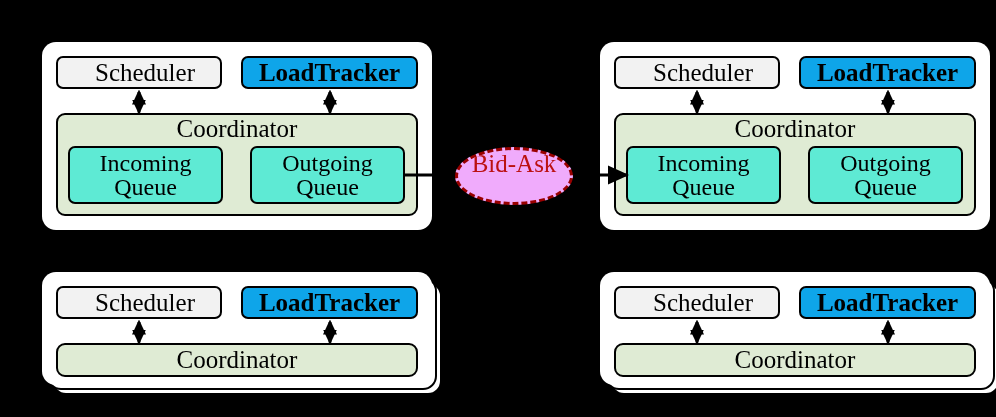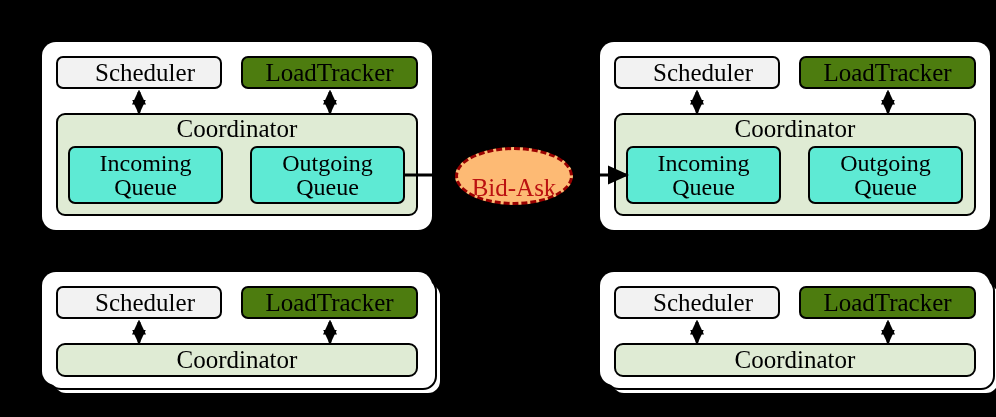--- a/index.html
+++ b/index.html
@@ -40,21 +40,21 @@
     display: flex;
     align-items: center;
     justify-content: center;
     text-align: center;
     line-height: 1.02;
     color: #000000;
     white-space: pre-line;
   }
 
   .box-scheduler { background: #f2f2f2; padding-left: 12px; }
-  .box-loadtracker { background: #4d7c0f; }
+  .box-loadtracker { background: #0ea5e9; font-weight: bold; }
   .box-coordinator {
     background: #dfebd4;
     align-items: flex-start;
     justify-content: center;
     border-radius: 9px;
   }
   .box-coordinator > .coord-title {
     display: block;
     width: 100%;
     text-align: center;
@@ -73,23 +73,23 @@
     left: 0; top: 0;
     width: 996px;
     height: 417px;
     pointer-events: none;
   }
 
   
   .bidask {
     position: absolute;
     display: flex;
-    align-items: flex-end;
+    align-items: flex-start;
     justify-content: center;
-    background: #fdba74;
+    background: #f0abfc;
     border: 3px dashed #990000;
     border-radius: 50%;
     color: #bb1111;
     box-sizing: border-box;
     overflow: hidden;
   }
 </style>
 </head>
 <body>
 

